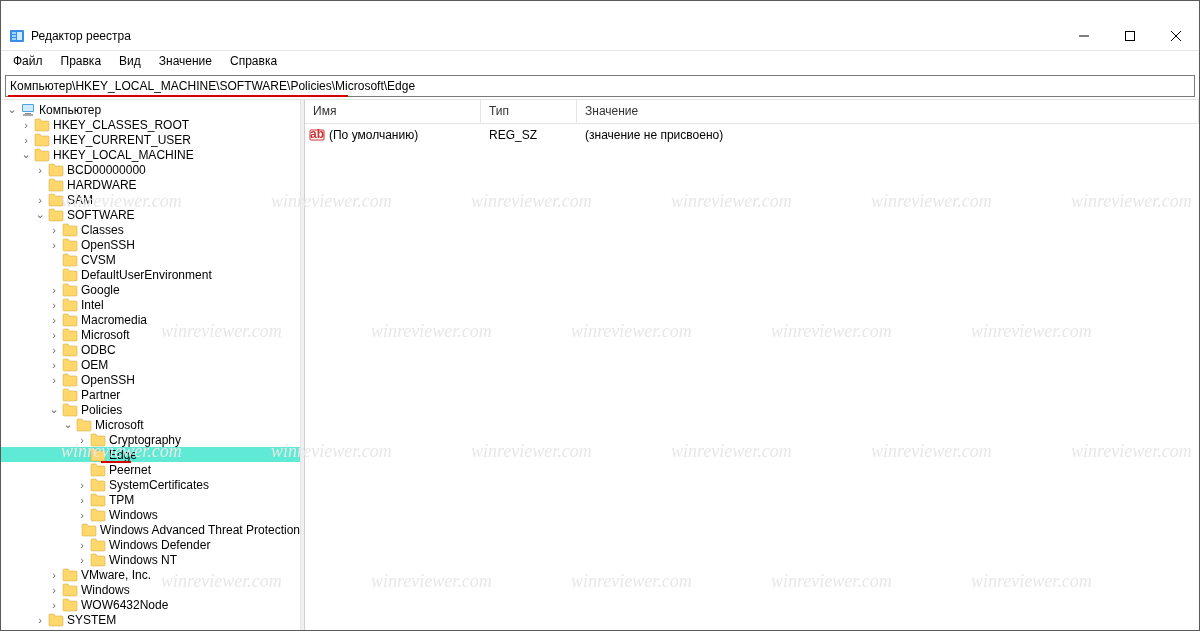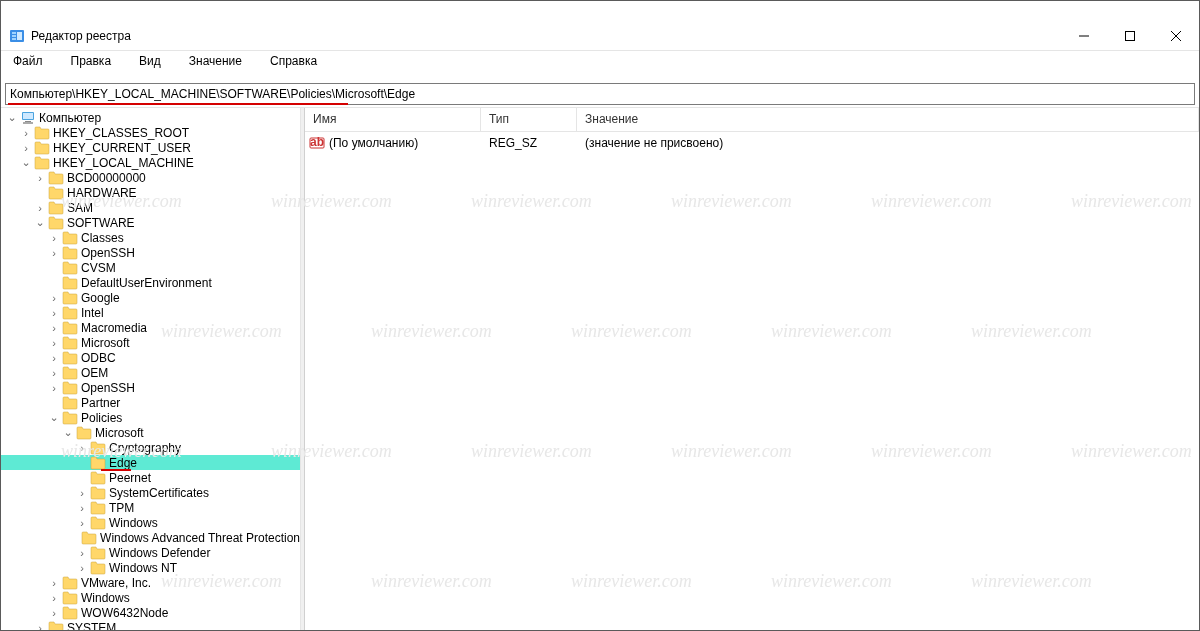--- a/index.html
+++ b/index.html
@@ -3,23 +3,23 @@
 <meta charset="utf-8">
 <style>
 * { margin: 0; padding: 0; box-sizing: border-box; font-family: "Segoe UI", Tahoma, sans-serif; font-size: 12px; }
 body { background: #fff; overflow: hidden; }
 .window { width: 1200px; height: 631px; border: 1px solid #5a5a5a; background: #fff; display: flex; flex-direction: column; position: relative; }
 .titlebar { height: 30px; display: flex; align-items: center; padding: 0 0 0 8px; border-bottom: 1px solid #e5e5e5; margin-top: 20px; }
 .titlebar .app-icon { width: 16px; height: 16px; margin-right: 6px; }
 .titlebar .title { flex: 1; font-size: 12px; }
 .winbtns { display: flex; height: 100%; }
 .winbtn { width: 46px; display: flex; align-items: center; justify-content: center; cursor: pointer; }
-.menubar { height: 20px; display: flex; align-items: center; padding: 0 4px; gap: 12px; }
+.menubar { height: 20px; display: flex; align-items: center; padding: 0 4px; gap: 2px; }
 .menuitem { padding: 2px 8px; cursor: pointer; }
-.addressbar { height: 22px; border: 1px solid #7a7a7a; margin: 12px 4px 2px 4px; padding: 2px 4px; font-size: 12px; display: flex; align-items: center; position: relative; }
+.addressbar { height: 22px; border: 1px solid #7a7a7a; margin: 4px 4px 2px 4px; padding: 2px 4px; font-size: 12px; display: flex; align-items: center; position: relative; }
 .red-underline-addr { position: absolute; left: 2px; bottom: -1px; width: 340px; height: 2px; background: #d40000; }
 .content { flex: 1; display: flex; border-top: 1px solid #e5e5e5; overflow: hidden; }
 .tree { width: 300px; border-right: 1px solid #e5e5e5; overflow-y: auto; overflow-x: hidden; padding: 2px 0; position: relative; }
 .splitter { width: 4px; background: #f0f0f0; cursor: ew-resize; border-right: 1px solid #d0d0d0; }
 .list { flex: 1; display: flex; flex-direction: column; }
 .list-header { height: 24px; display: flex; border-bottom: 1px solid #e5e5e5; }
 .list-header .col { padding: 4px 8px; border-right: 1px solid #e5e5e5; font-size: 12px; color: #333; cursor: pointer; }
 .list-body { flex: 1; padding: 2px 0; }
 .list-row { display: flex; align-items: center; height: 18px; padding: 0 4px; }
 .list-row .val-icon { width: 16px; height: 16px; margin-right: 4px; }

